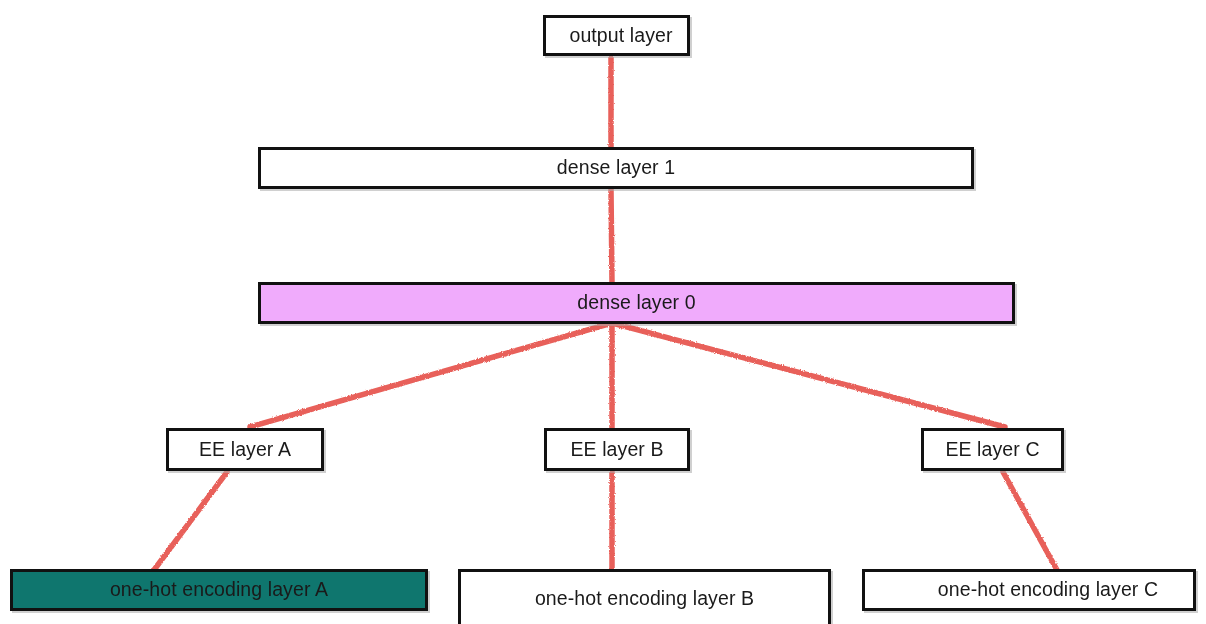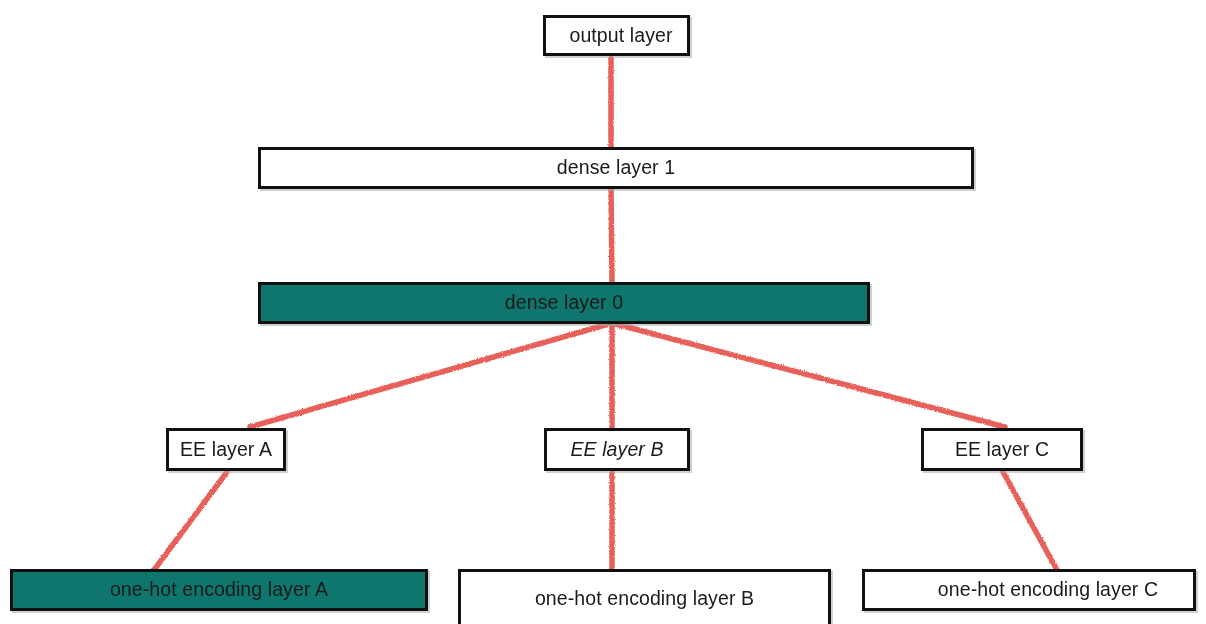--- a/index.html
+++ b/index.html
@@ -70,33 +70,33 @@
   </svg>
 
   <div class="node-box" style="left: 543px; top: 15px; width: 147px; height: 41px; border-color: rgb(17, 17, 17); background: rgb(255, 255, 255); padding-left: 9px;">
     <span class="node-label">output layer</span>
   </div>
 
   <div class="node-box" style="left: 258px; top: 147px; width: 716px; height: 42px; border-color: rgb(17, 17, 17); background: rgb(255, 255, 255);">
     <span class="node-label">dense layer 1</span>
   </div>
 
-  <div class="node-box" style="left: 258px; top: 282px; width: 612px; height: 42px; border-color: rgb(17, 17, 17); background: #0f766e;">
+  <div class="node-box" style="left: 258px; top: 282px; width: 757px; height: 42px; border-color: rgb(17, 17, 17); background: #f0abfc;">
     <span class="node-label">dense layer 0</span>
   </div>
 
-  <div class="node-box" style="left: 166px; top: 428px; width: 120px; height: 43px; border-color: rgb(17, 17, 17); background: rgb(255, 255, 255);">
+  <div class="node-box" style="left: 166px; top: 428px; width: 158px; height: 43px; border-color: rgb(17, 17, 17); background: rgb(255, 255, 255);">
     <span class="node-label">EE layer A</span>
   </div>
 
-  <div class="node-box" style="left: 544px; top: 428px; width: 146px; height: 43px; border-color: rgb(17, 17, 17); background: rgb(255, 255, 255); font-style: italic;">
+  <div class="node-box" style="left: 544px; top: 428px; width: 146px; height: 43px; border-color: rgb(17, 17, 17); background: rgb(255, 255, 255);">
     <span class="node-label">EE layer B</span>
   </div>
 
-  <div class="node-box" style="left: 921px; top: 428px; width: 162px; height: 43px; border-color: rgb(17, 17, 17); background: rgb(255, 255, 255);">
+  <div class="node-box" style="left: 921px; top: 428px; width: 143px; height: 43px; border-color: rgb(17, 17, 17); background: rgb(255, 255, 255);">
     <span class="node-label">EE layer C</span>
   </div>
 
   <div class="node-box" style="left: 10px; top: 569px; width: 418px; height: 42px; border-color: rgb(17, 17, 17); background: #0f766e;">
     <span class="node-label">one-hot encoding layer A</span>
   </div>
 
   <div class="node-box" style="left: 458px; top: 569px; width: 373px; height: 60px; border-color: rgb(17, 17, 17); background: rgb(255, 255, 255);">
     <span class="node-label">one-hot encoding layer B</span>
   </div>

